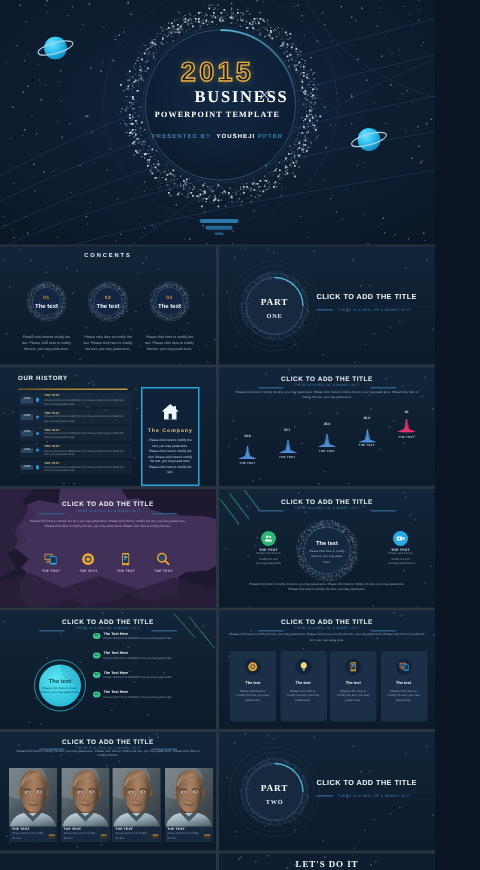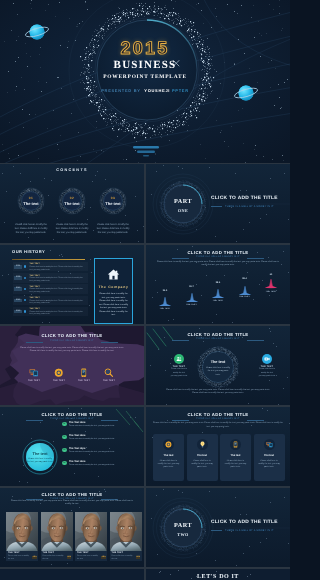--- a/index.html
+++ b/index.html
@@ -3,21 +3,21 @@
 <meta charset="utf-8">
 <style>
 html,body{margin:0;padding:0;background:#0a1422;}
 body{width:290px;height:580px;overflow:hidden;font-family:"Liberation Sans",sans-serif;-webkit-font-smoothing:antialiased;text-rendering:geometricPrecision;}
 *{-webkit-font-smoothing:antialiased;}
 .page{position:relative;width:290px;height:580px;background:#2a3541;transform:translateZ(0);will-change:transform;}
 svg{display:block;}
 .hero{position:absolute;left:0;top:0;width:290px;height:163px;overflow:hidden;background:#0c1a2b;}
 .hs{position:absolute;inset:0;}
 .yr{position:absolute;left:0;top:38px;width:290px;text-align:center;font-size:18px;font-weight:700;letter-spacing:2.2px;color:#21202a;-webkit-text-stroke:.9px #e8b245;text-shadow:0 0 5px rgba(240,179,64,.45);}
-.biz{position:absolute;left:0;top:59px;width:290px;text-align:center;font-family:"Liberation Serif",serif;font-size:11px;font-weight:700;letter-spacing:1.2px;color:#fff;}
+.biz{position:absolute;left:16px;top:59px;width:290px;text-align:center;font-family:"Liberation Serif",serif;font-size:11px;font-weight:700;letter-spacing:1.2px;color:#fff;}
 .ppt{position:absolute;left:0;top:74px;width:290px;text-align:center;font-family:"Liberation Serif",serif;font-size:5.4px;font-weight:700;letter-spacing:.8px;color:#fff;}
 .pres{position:absolute;left:0;top:88px;width:290px;text-align:center;font-size:4px;font-weight:600;letter-spacing:.7px;color:#3f7aa8;}
 .pres b{color:#fff;}.pres i{color:#2f86b8;font-style:normal;font-weight:700;}
 .grid{position:absolute;left:0;top:164px;width:290px;}
 .row{position:relative;height:79px;margin-bottom:2px;}
 .sl{position:absolute;top:0;width:144px;height:79px;overflow:hidden;background:#0d1c2e;}
 .sl.L{left:0;}.sl.R{left:146px;}
 .bgsvg{position:absolute;left:0;top:0;}
 .t-main{position:absolute;left:0;width:100%;text-align:center;font-size:4.3px;font-weight:700;letter-spacing:.35px;color:#e9f2fa;white-space:nowrap;}
 .t-sub{position:absolute;left:0;width:100%;text-align:center;font-size:2.1px;letter-spacing:.25px;color:#3f82b8;white-space:nowrap;}

